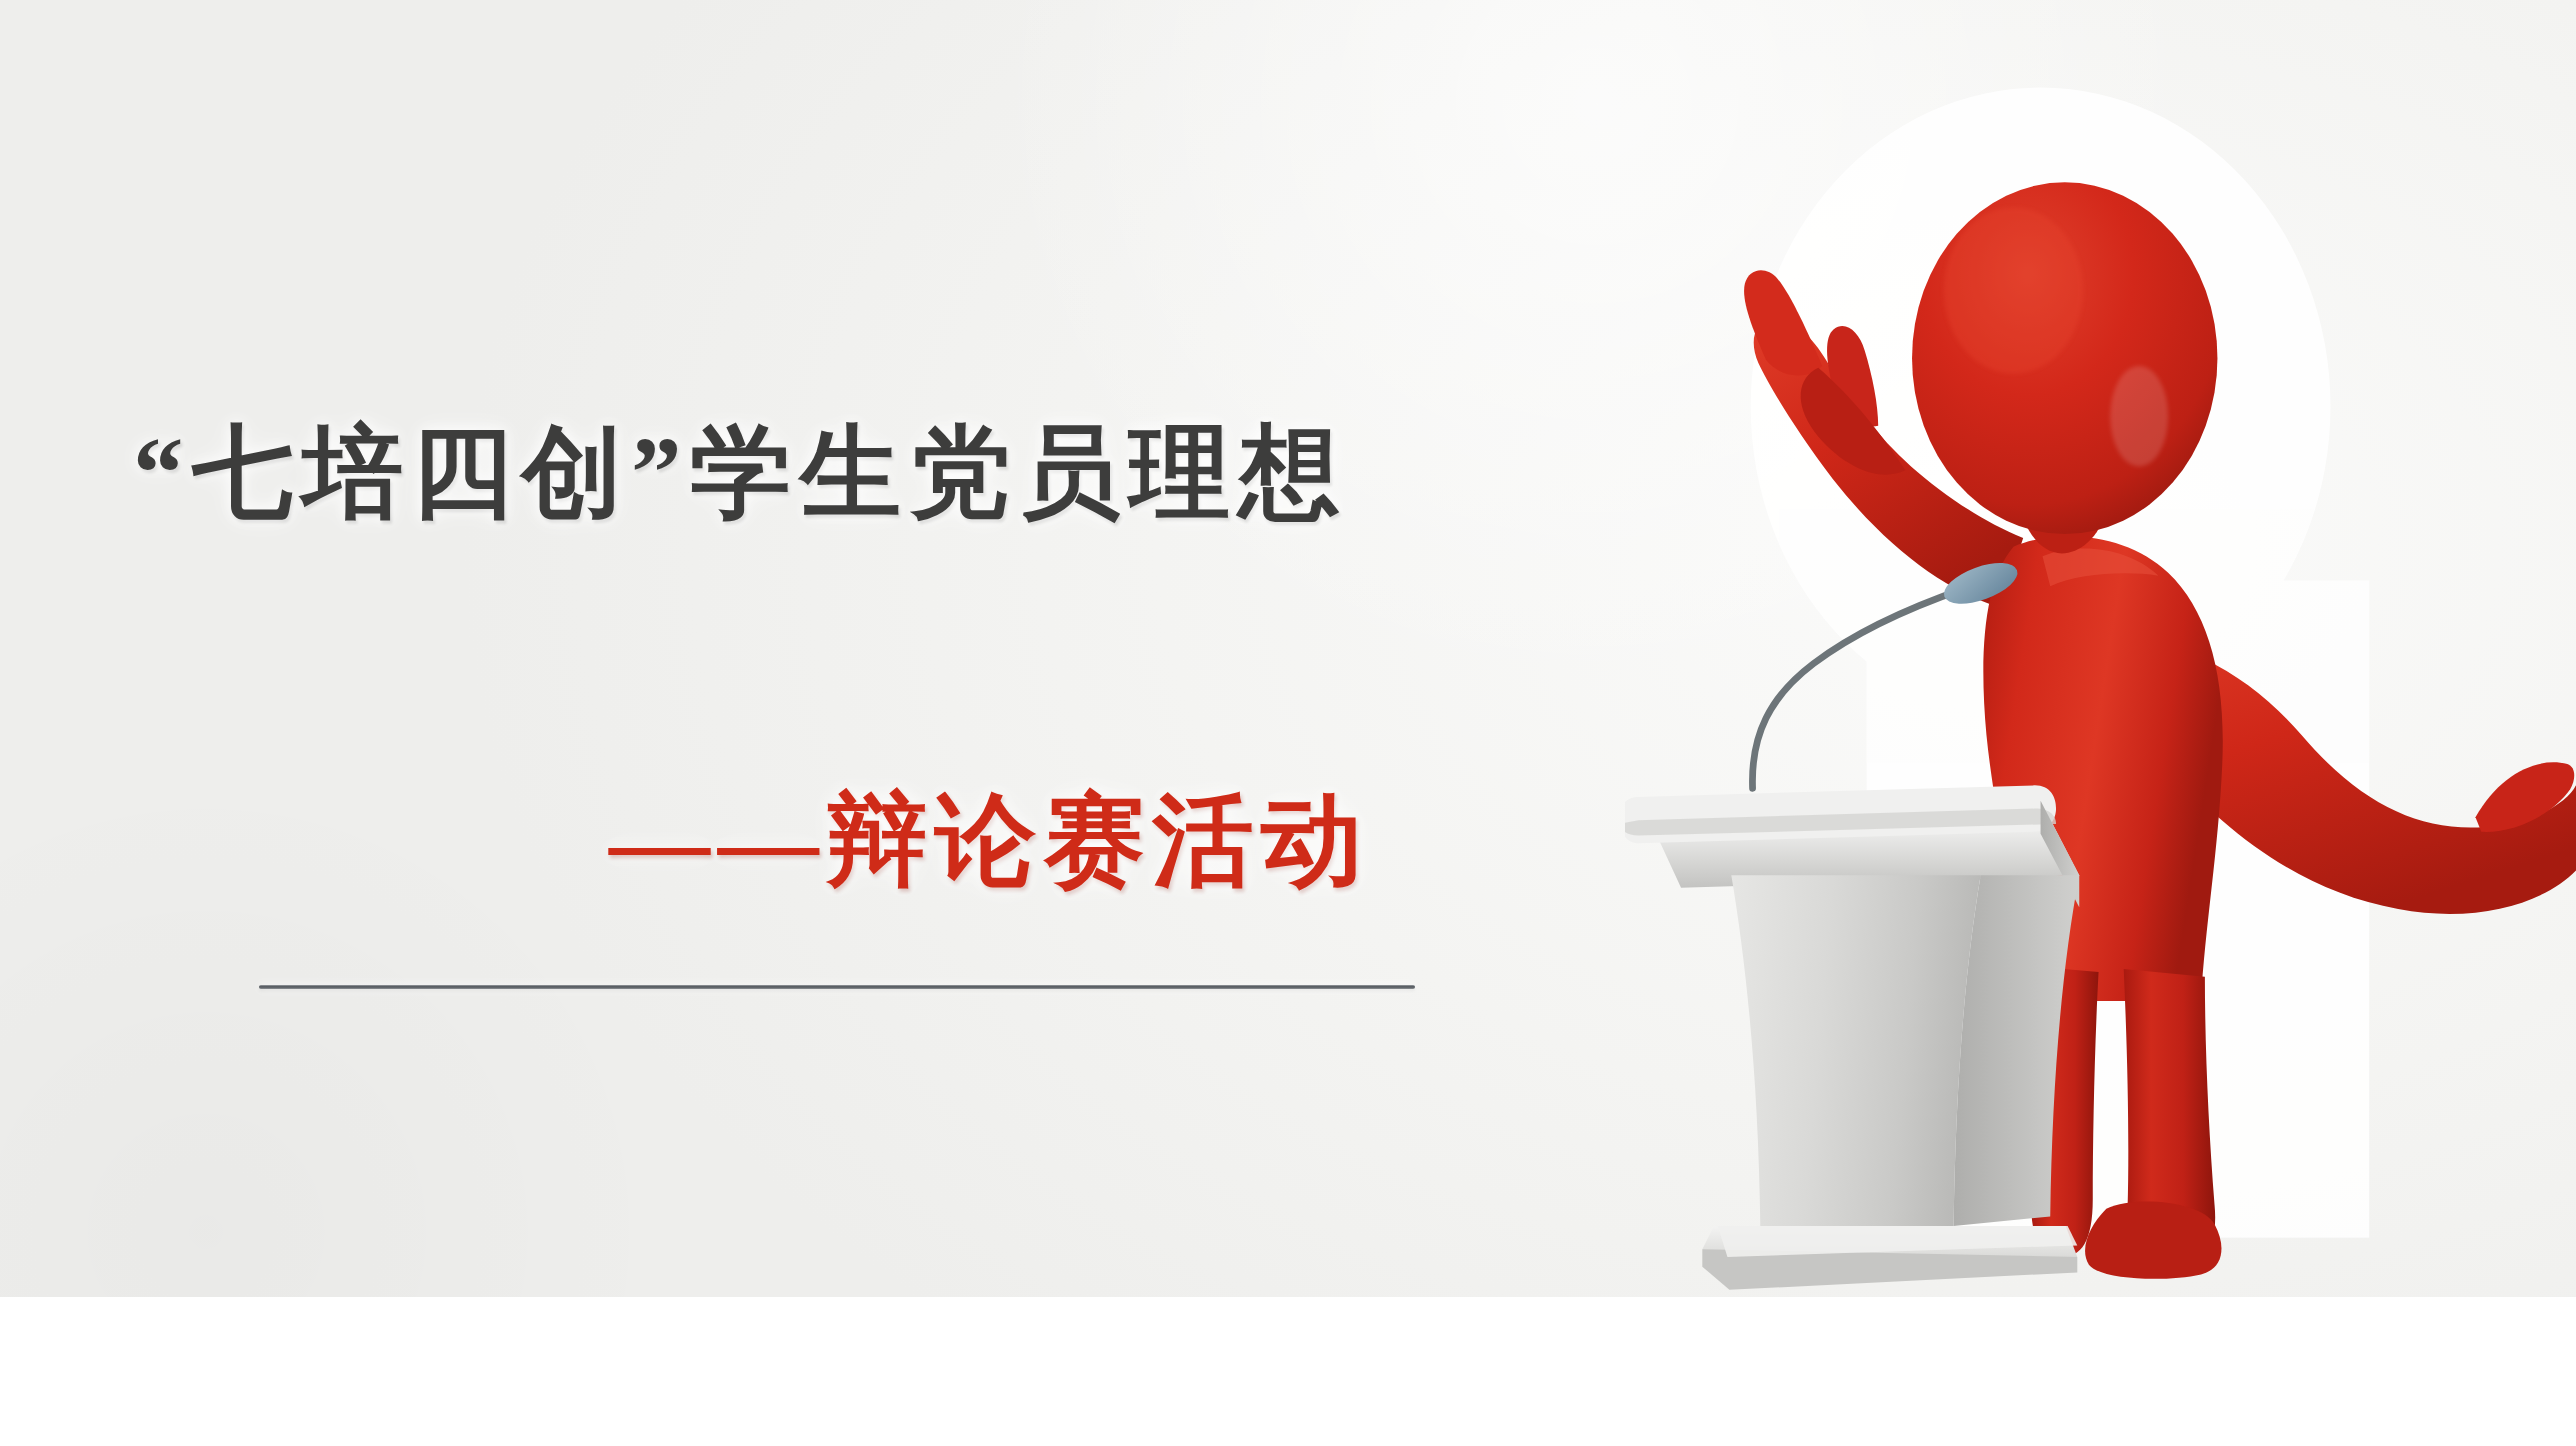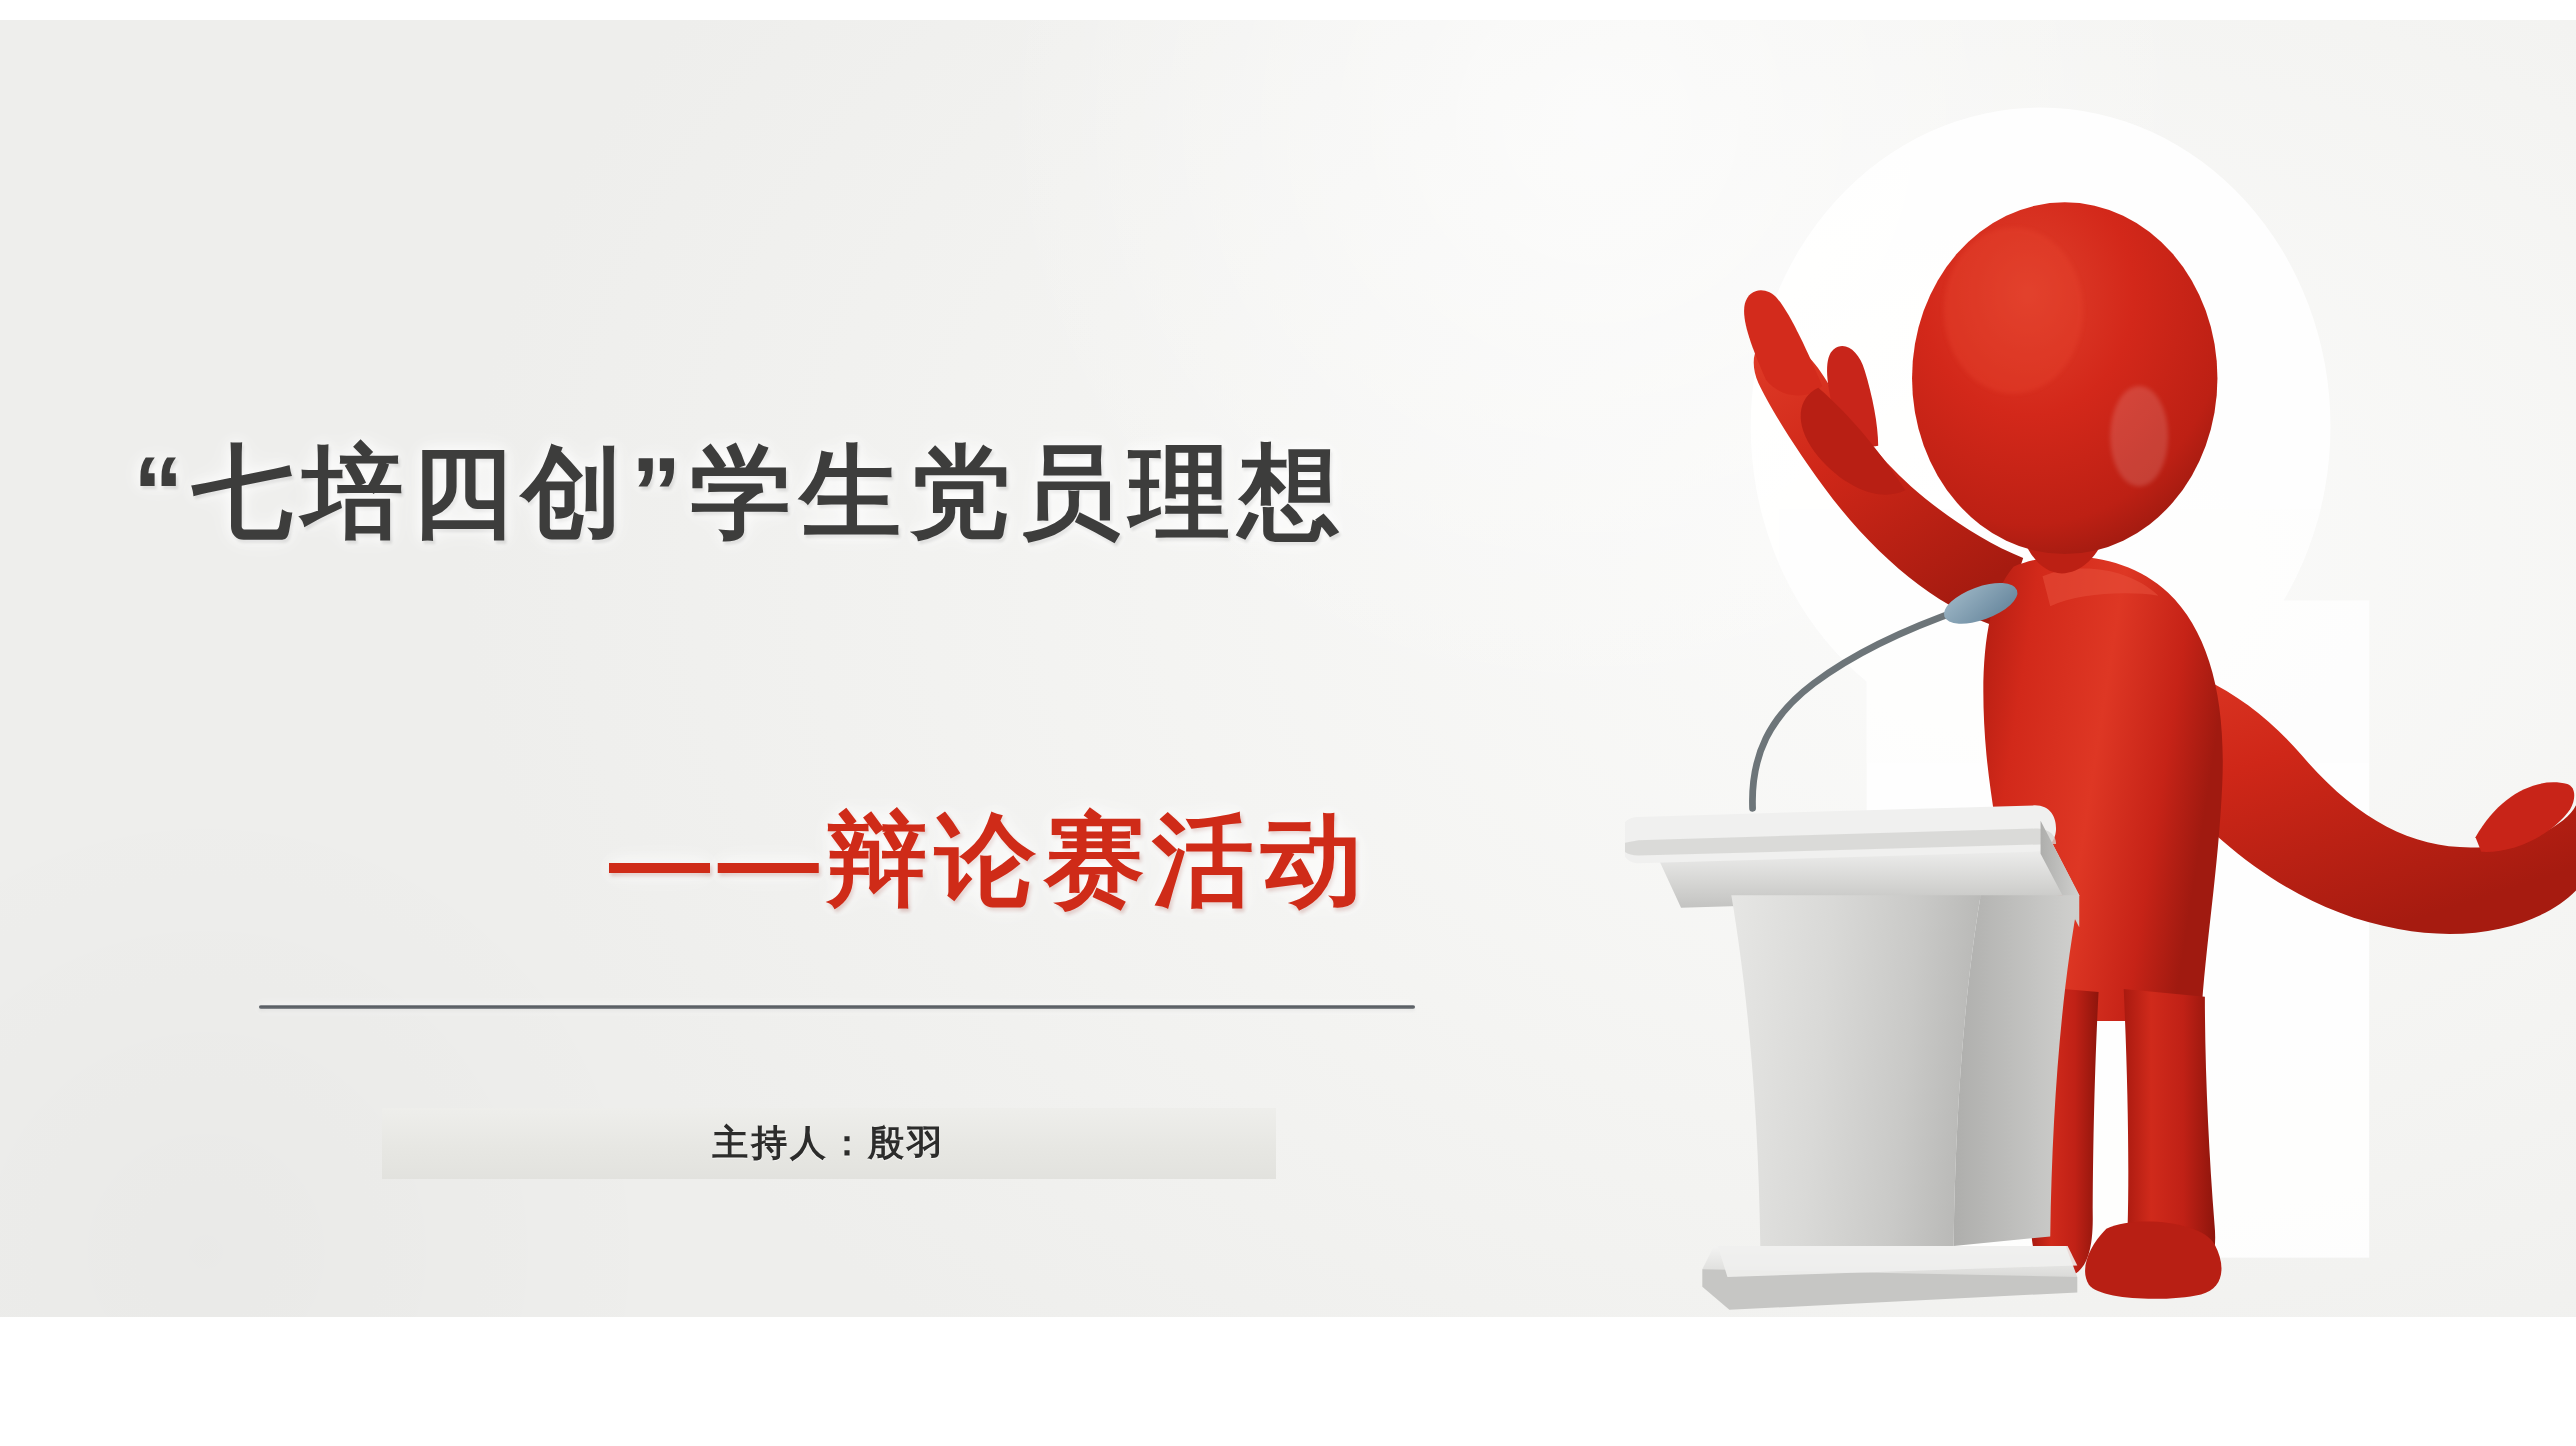--- a/index.html
+++ b/index.html
@@ -8,22 +8,21 @@
     background: #ffffff;
   }
   .slide {
     position: relative;
     width: 2576px;
     height: 1297px;
     overflow: hidden;
     background:
       radial-gradient(ellipse 1547px 1064px at 78% 42%, #fbfbfa 0%, #f4f4f2 55%, #eeeeec 100%),
       linear-gradient(135deg, #f2f2f0 0%, #f0f0ee 45%, #ededeb 100%);
-    font-family: Liberation Sans, sans-serif;
-    margin-top: 20px;
+    font-family: Liberation Serif, serif;
   }
 
   
   .bg-sheen {
     position: absolute;
     inset: 0;
     background:
       radial-gradient(circle 870px at 62% 8%, rgba(255,255,255,0.65), rgba(255,255,255,0) 70%),
       radial-gradient(circle 677px at 8% 95%, rgba(0,0,0,0.018), rgba(0,0,0,0) 70%);
     pointer-events: none;
@@ -118,23 +117,20 @@
 
   <div class="text-block">
 
     <div class="title-line title-line-1">“七培四创”学生党员理想</div>
 
 
     <div class="subtitle">——辩论赛活动</div>
 
     <div class="divider"></div>
 
-    <div class="host-box">
-      <span class="host-text">主持人：殷羽</span>
-    </div>
 
   </div>
 
   <div class="illustration">
     <svg viewBox="0 0 984 1496" xmlns="http://www.w3.org/2000/svg" aria-hidden="true">
       <defs>
         <radialGradient id="headG" cx="38%" cy="26%" r="82%">
           <stop offset="0%" stop-color="#e0402c"></stop>
           <stop offset="42%" stop-color="#d3281a"></stop>
           <stop offset="80%" stop-color="#bd2014"></stop>

